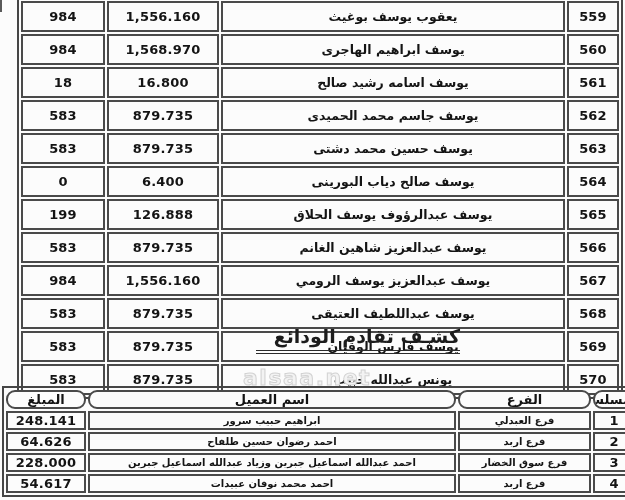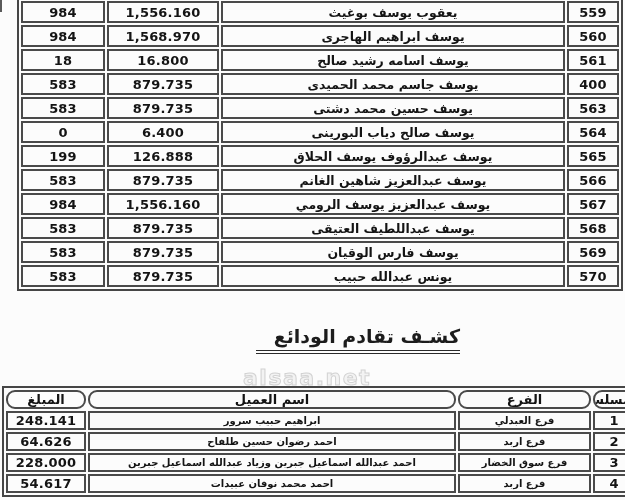--- a/index.html
+++ b/index.html
@@ -15,21 +15,21 @@
     border:2px solid #464646;background:transparent;
   }
   table.scan td{
     border:2px solid #4a4a4a;background:#fcfcfc;
     text-align:center;vertical-align:middle;
     padding:0 2px;overflow:hidden;white-space:nowrap;
     box-sizing:border-box;
   }
   
   table.top{left:17px;top:-3px;width:606px;}
-  table.top td{height:22px;font-size:12.5px;}
+  table.top td{height:31px;font-size:12.5px;}
   table.top td.num{font-size:13px;letter-spacing:0.2px;}
   
   table.bottom{left:2px;top:386px;width:637px;}
   table.bottom td{height:17px;font-size:10px;}
   table.bottom tr.hdr td{font-size:13px;border-radius:9px;}
   table.bottom td.num{font-size:13px;letter-spacing:0.2px;margin-top:46px;}
   
   .heading{
     position:absolute;left:256px;top:325px;width:204px;margin:0;
     text-align:right;font-size:19px;font-weight:bold;color:#1c1c1c;
@@ -78,21 +78,21 @@
         <td class="num">1,568.970</td>
         <td class="num">984</td>
       </tr>
       <tr>
         <td class="num">561</td>
         <td>يوسف اسامه رشيد صالح</td>
         <td class="num">16.800</td>
         <td class="num">18</td>
       </tr>
       <tr>
-        <td class="num">400</td>
+        <td class="num">562</td>
         <td>يوسف جاسم محمد الحميدى</td>
         <td class="num">879.735</td>
         <td class="num">583</td>
       </tr>
       <tr>
         <td class="num">563</td>
         <td>يوسف حسين محمد دشتى</td>
         <td class="num">879.735</td>
         <td class="num">583</td>
       </tr>

